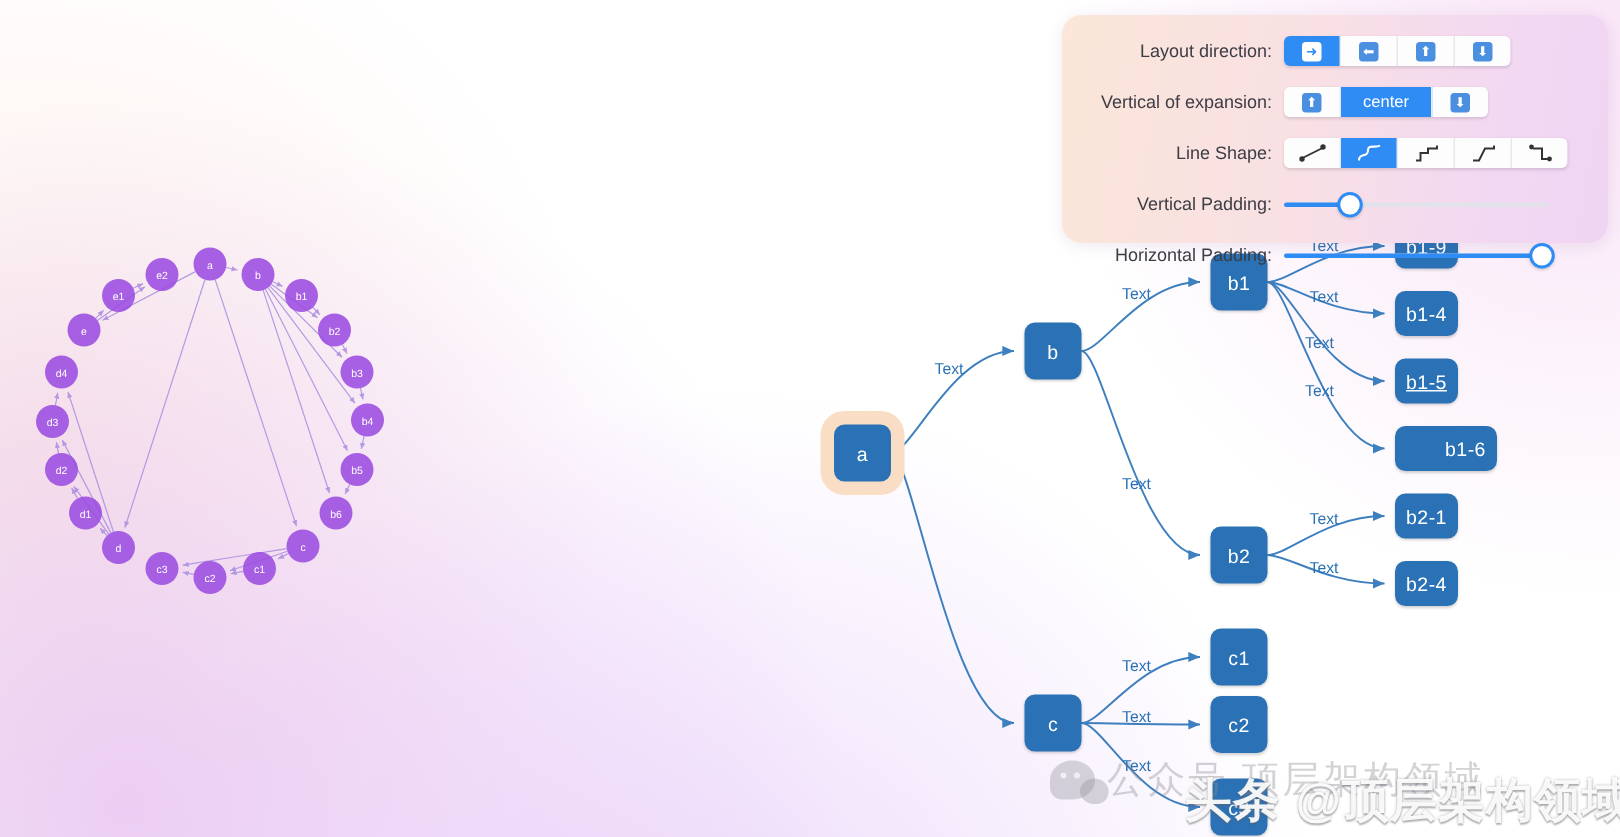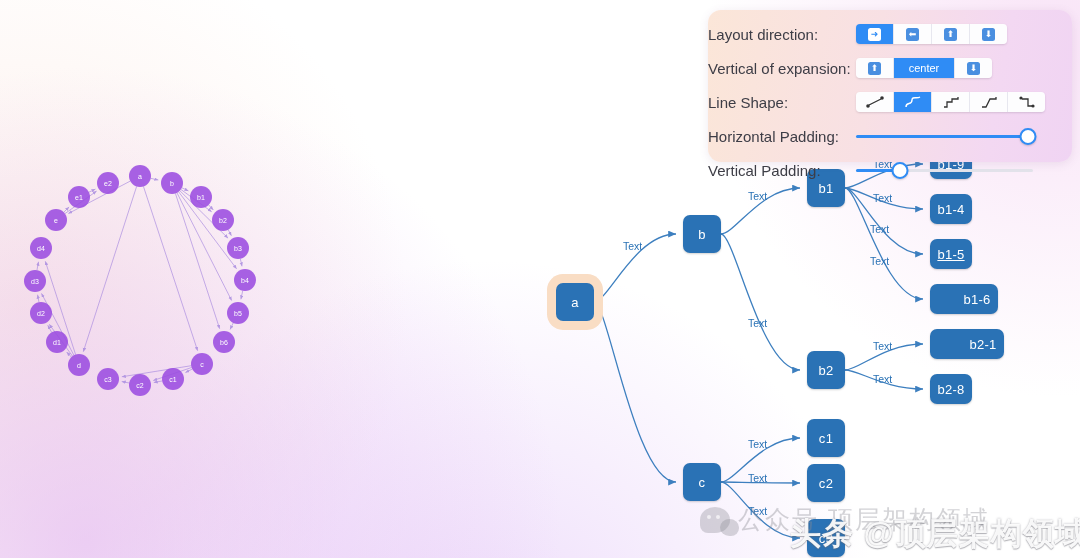--- a/index.html
+++ b/index.html
@@ -54,22 +54,22 @@
     background:linear-gradient(100deg,#fbe6d8 0%,#f8e0e4 45%,#f3d8f2 78%,#f0d4f3 100%);
     box-shadow:0 2px 10px rgba(120,80,130,0.12);
     padding:0;
   }
   .ctrl-row{
     display:flex;align-items:center;
     height:26px;margin-top:8px;
   }
   .ctrl-row:first-child{margin-top:11px;}
   .ctrl-label{
-    width:140px;
-    font-size:15px;color:#3d3d46;
+    width:140px;text-align:right;
+    font-size:12px;color:#3d3d46;
     padding-right:8px;
     white-space:nowrap;
   }
   .btn-group{
     display:flex;
     border-radius:4px;
     overflow:hidden;
     box-shadow:0 1px 2px rgba(80,60,90,0.18);
   }
   .seg-btn{
@@ -303,25 +303,25 @@
       </div>
       <div class="node-box" style="left: 410px; top: 74px; width: 42px; height: 30px;">
         <span>b1-4</span>
       </div>
       <div class="node-box" style="left: 410px; top: 119px; width: 42px; height: 30px; text-decoration: underline;">
         <span>b1-5</span>
       </div>
       <div class="node-box" style="left: 410px; top: 164px; width: 42px; height: 30px; padding-left: 26px;">
         <span>b1-6</span>
       </div>
-      <div class="node-box" style="left: 410px; top: 209px; width: 42px; height: 30px; padding-left: 32px;">
+      <div class="node-box" style="left: 410px; top: 209px; width: 42px; height: 30px;">
         <span>b2-1</span>
       </div>
       <div class="node-box" style="left: 410px; top: 254px; width: 42px; height: 30px;">
-        <span>b2-8</span>
+        <span>b2-4</span>
       </div>
       <div class="node-box" style="left: 163px; top: 343px; width: 38px; height: 38px;">
         <span>c</span>
       </div>
       <div class="node-box" style="left: 287px; top: 299px; width: 38px; height: 38px;">
         <span>c1</span>
       </div>
       <div class="node-box" style="left: 287px; top: 344px; width: 38px; height: 38px;">
         <span>c2</span>
       </div>
@@ -406,33 +406,33 @@
         <div class="seg-btn" style="color: rgb(51, 51, 51);">
           <svg class="shape-ico" viewBox="0 0 20 14">
             <circle cx="4" cy="3" r="1.6" fill="#333"></circle>
             <path d="M5 4 L11 4 L11 11 L15 11" fill="none" stroke="#333" stroke-width="1.3"></path>
             <circle cx="16" cy="11" r="1.6" fill="#333"></circle>
           </svg>
         </div>
       </div>
     </div>
     <div class="ctrl-row">
+      <div class="ctrl-label">Vertical Padding:</div>
+      <div class="slider-wrap">
+        <div class="slider-track"></div>
+        <div class="slider-fill" style="width: 25%;"></div>
+        <div class="slider-knob" style="left: 25%;"></div>
+      </div>
+    </div>
+    <div class="ctrl-row">
       <div class="ctrl-label">Horizontal Padding:</div>
       <div class="slider-wrap">
         <div class="slider-track"></div>
         <div class="slider-fill" style="width: 97%;"></div>
         <div class="slider-knob" style="left: 97%;"></div>
-      </div>
-    </div>
-    <div class="ctrl-row">
-      <div class="ctrl-label">Vertical Padding:</div>
-      <div class="slider-wrap">
-        <div class="slider-track"></div>
-        <div class="slider-fill" style="width: 25%;"></div>
-        <div class="slider-knob" style="left: 25%;"></div>
       </div>
     </div>
   </div>
 
 <div id="wm-gray">
   <span id="wechat-logo">
     <span class="wm-dot" style="left:7px"></span>
       <span class="wm-dot" style="left:16px"></span>
   </span>
   <span>公众号 顶层架构领域</span>

